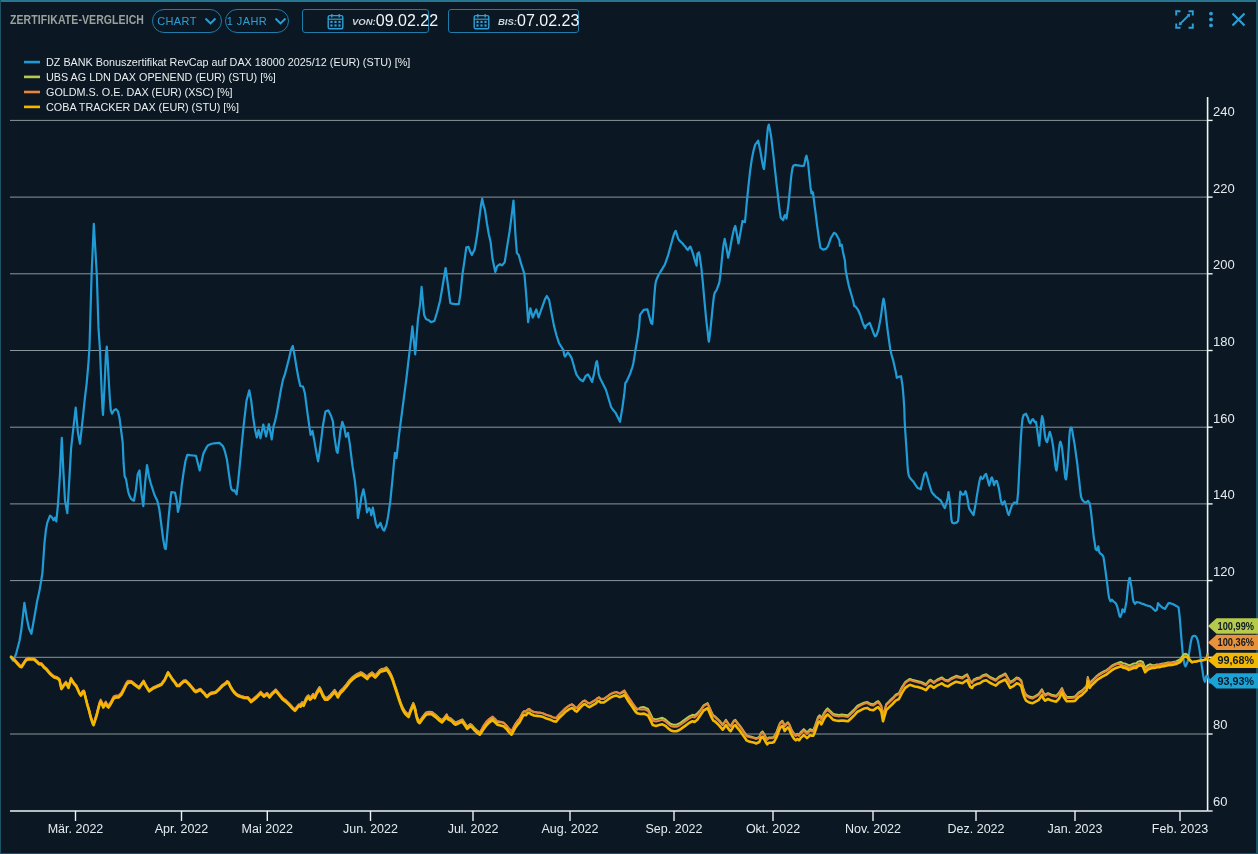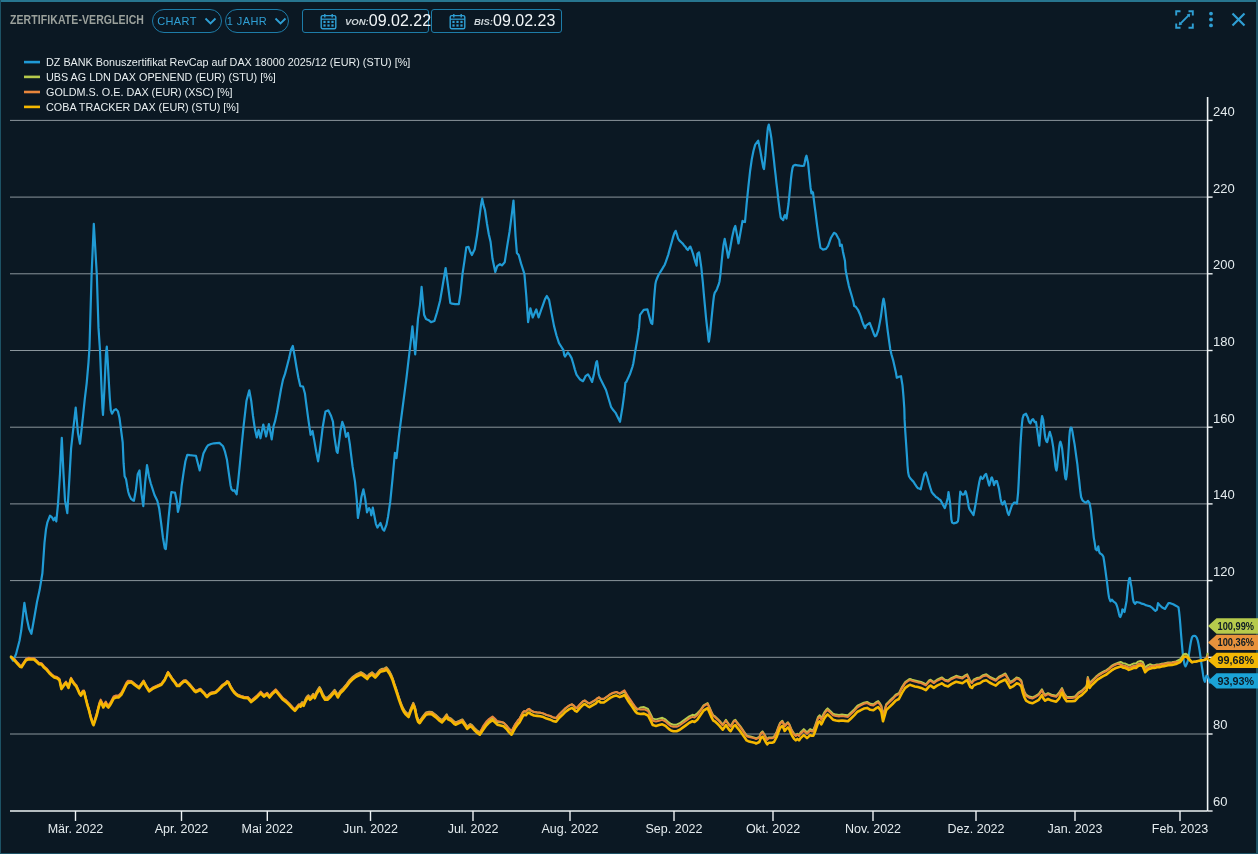--- a/index.html
+++ b/index.html
@@ -1,17 +1,17 @@
 <!DOCTYPE html>
 <html><head><meta charset="utf-8"><style>
 *{margin:0;padding:0;box-sizing:border-box}
 body{width:1258px;height:854px;background:#0b1823;font-family:"Liberation Sans",sans-serif;overflow:hidden;position:relative}
 .tl{position:absolute;left:10px;top:12.5px;color:#9ba19c;font-size:12.5px;font-weight:bold;letter-spacing:.1px;transform:scaleX(.84);transform-origin:left center}
 .btn{position:absolute;top:9px;height:24px;border:1px solid #1d7ca8;border-radius:12px;color:#2f9fd4;font-size:11px;display:flex;align-items:center;justify-content:center;gap:7px;letter-spacing:.4px}
-.fld{position:absolute;top:9px;height:24px;border:1px solid #1d7ca8;border-radius:3px;display:flex;align-items:center;padding:0 17px}
+.fld{position:absolute;top:9px;height:24px;border:1px solid #1d7ca8;border-radius:3px;display:flex;align-items:center;padding:0 24px}
 .fld .lab{color:#cdd5d9;font-size:9.5px;font-style:italic;font-weight:bold;margin-left:8px}
 .fld .val{color:#f2f6f8;font-size:16px;margin-left:auto}
 .ico{position:absolute;top:10px}
 </style></head>
 <body>
 <div style="position:absolute;top:0;left:0;width:1258px;height:2px;background:#27758f"></div>
 <div style="position:absolute;top:0;left:0;width:1px;height:854px;background:#1d5265"></div>
 <div style="position:absolute;top:0;right:0;width:2px;height:854px;background:#1d5265"></div>
 <div style="position:absolute;bottom:0;left:0;width:1258px;height:1px;background:#1d5265"></div>
 <svg width="1258" height="854" viewBox="0 0 1258 854" style="position:absolute;top:0;left:0">
@@ -108,37 +108,37 @@
         <rect x="7.4" y="7.8" width="2.2" height="2.2"></rect>
         <rect x="11.4" y="7.8" width="2.2" height="2.2"></rect>
         <rect x="3.4" y="11.4" width="2.2" height="2.2"></rect>
         <rect x="7.4" y="11.4" width="2.2" height="2.2"></rect>
         <rect x="11.4" y="11.4" width="2.2" height="2.2"></rect>
       </g>
     </svg>
     <span class="lab">VON:</span>
     <span class="val">09.02.22</span>
   </div>
-<div class="fld" style="left:431px;width:131px">
+<div class="fld" style="left:448px;width:131px">
     <svg width="17" height="17" viewBox="0 0 17 17" style="flex:none">
       <rect x="1.2" y="2.6" width="14.6" height="13.2" rx="1.5" fill="none" stroke="#2f9fd4" stroke-width="1.4"></rect>
       <line x1="4.8" y1="1" x2="4.8" y2="4.4" stroke="#2f9fd4" stroke-width="1.4"></line>
       <line x1="12.2" y1="1" x2="12.2" y2="4.4" stroke="#2f9fd4" stroke-width="1.4"></line>
       <line x1="1.2" y1="6.2" x2="15.8" y2="6.2" stroke="#2f9fd4" stroke-width="1.2"></line>
       <g fill="#2f9fd4">
         <rect x="3.4" y="7.8" width="2.2" height="2.2"></rect>
         <rect x="7.4" y="7.8" width="2.2" height="2.2"></rect>
         <rect x="11.4" y="7.8" width="2.2" height="2.2"></rect>
         <rect x="3.4" y="11.4" width="2.2" height="2.2"></rect>
         <rect x="7.4" y="11.4" width="2.2" height="2.2"></rect>
         <rect x="11.4" y="11.4" width="2.2" height="2.2"></rect>
       </g>
     </svg>
     <span class="lab">BIS:</span>
-    <span class="val">09.02.23</span>
+    <span class="val">07.02.23</span>
   </div>
 <svg class="ico" style="left:1175px" width="19" height="19" viewBox="0 0 19 19">
     <g stroke="#2f9fd4" stroke-width="1.9" fill="none">
       <polyline points="5.5,1.2 1.2,1.2 1.2,5.5"></polyline>
       <polyline points="13.5,17.8 17.8,17.8 17.8,13.5"></polyline>
       <polyline points="17.8,5.5 17.8,1.2 13.5,1.2"></polyline>
       <polyline points="1.2,13.5 1.2,17.8 5.5,17.8"></polyline>
       <line x1="4.2" y1="14.8" x2="14.8" y2="4.2"></line>
       <path d="M 11.6,4.2 L 14.8,4.2 L 14.8,7.4" fill="#2f9fd4" stroke="none"></path>
       <path d="M 7.4,14.8 L 4.2,14.8 L 4.2,11.6" fill="#2f9fd4" stroke="none"></path>

